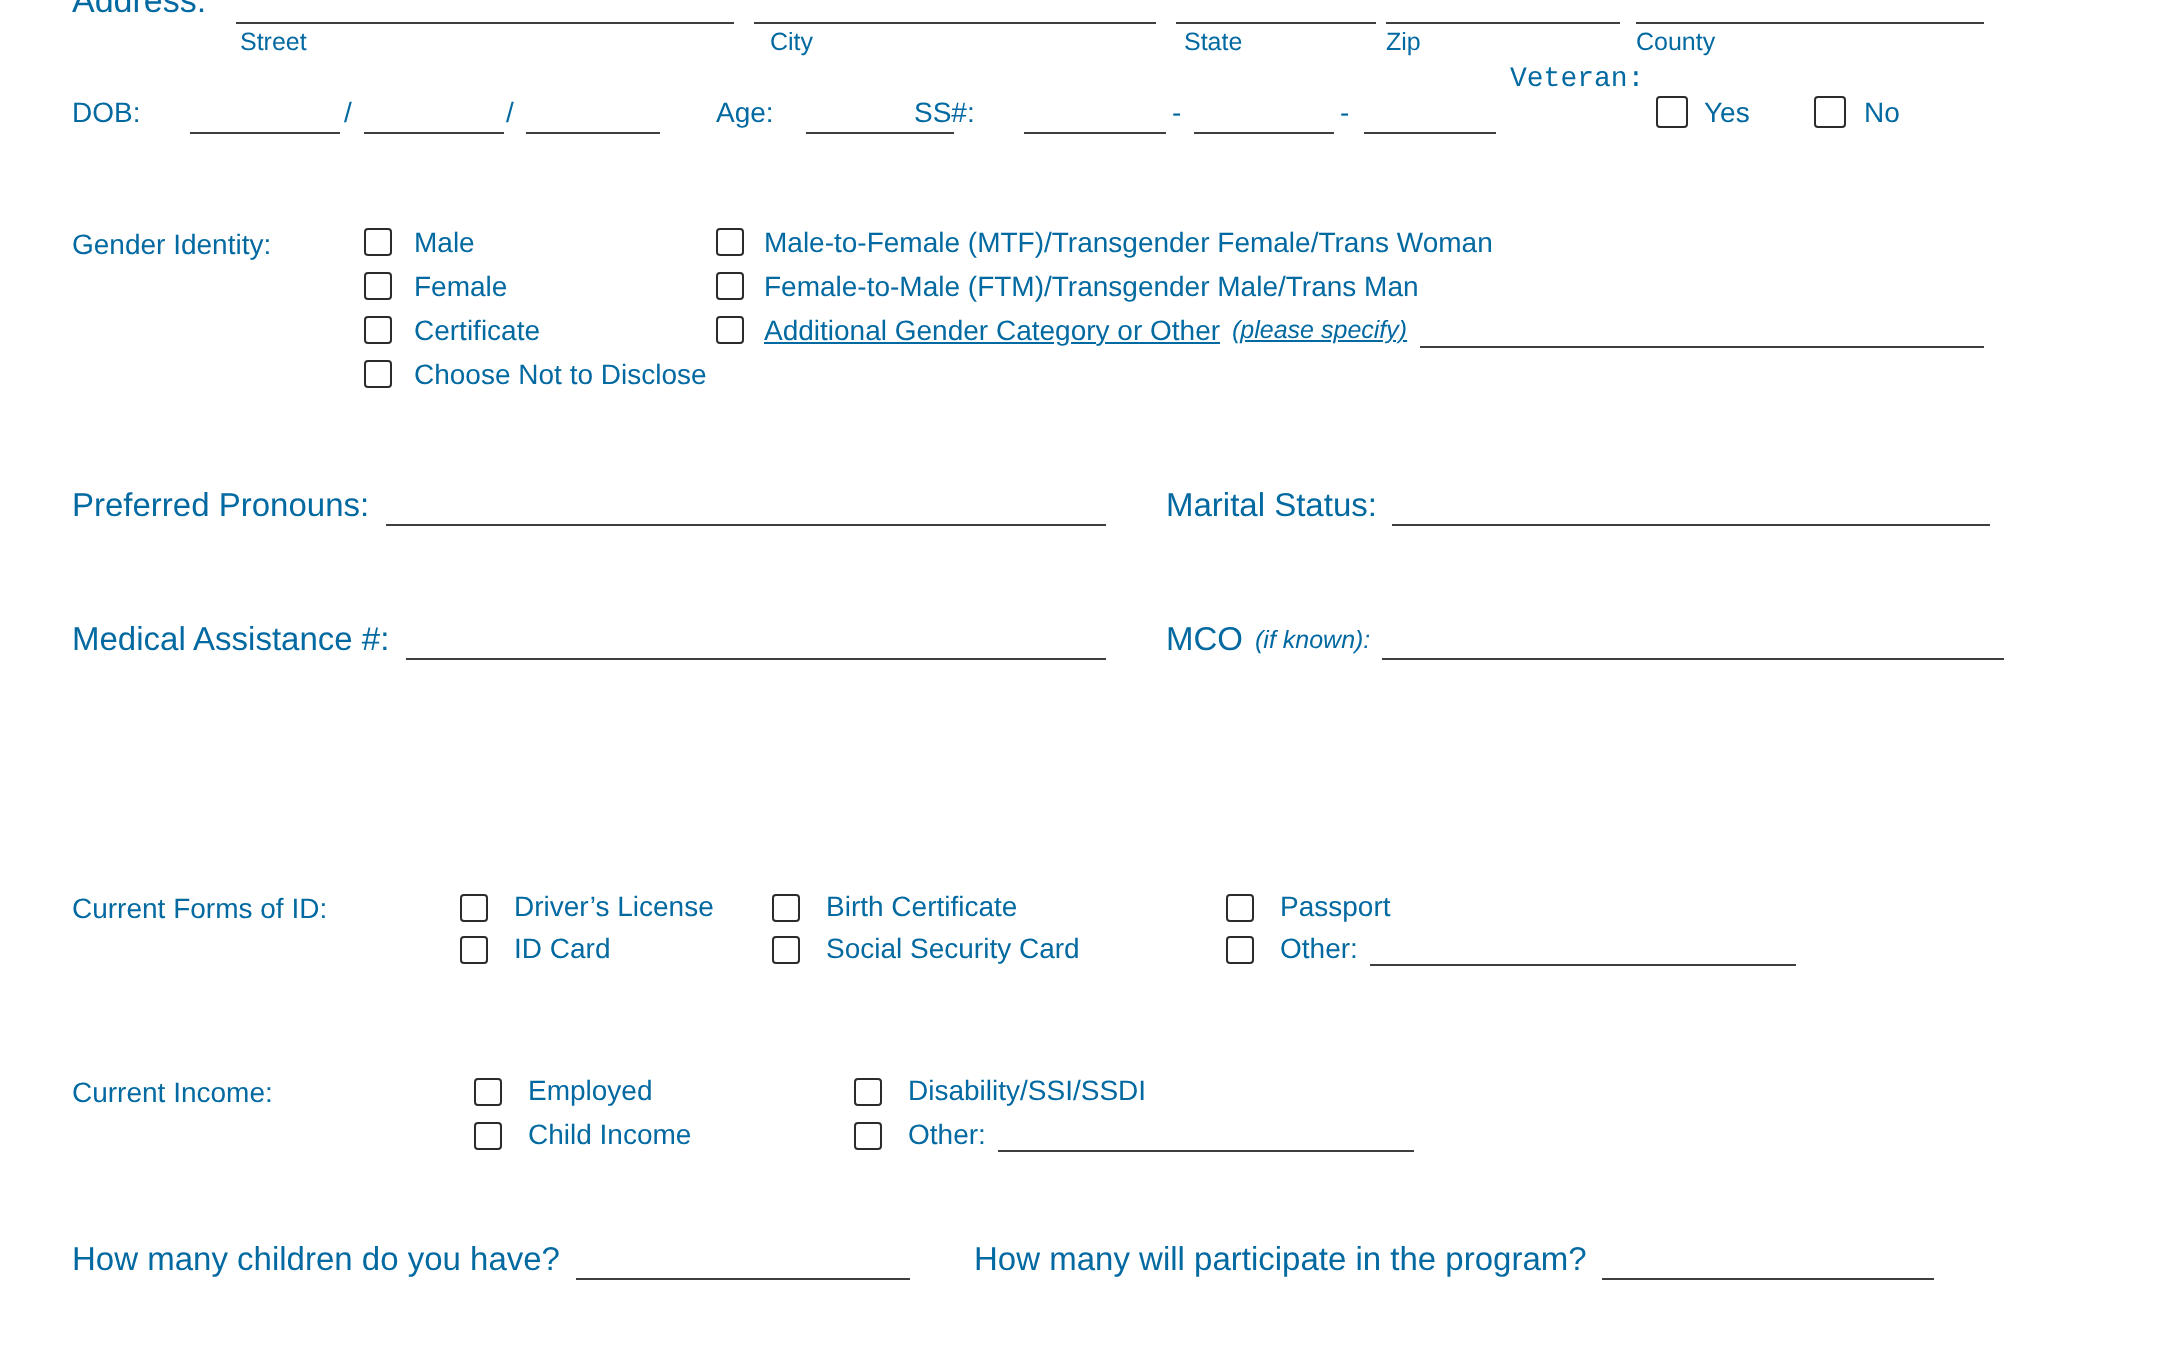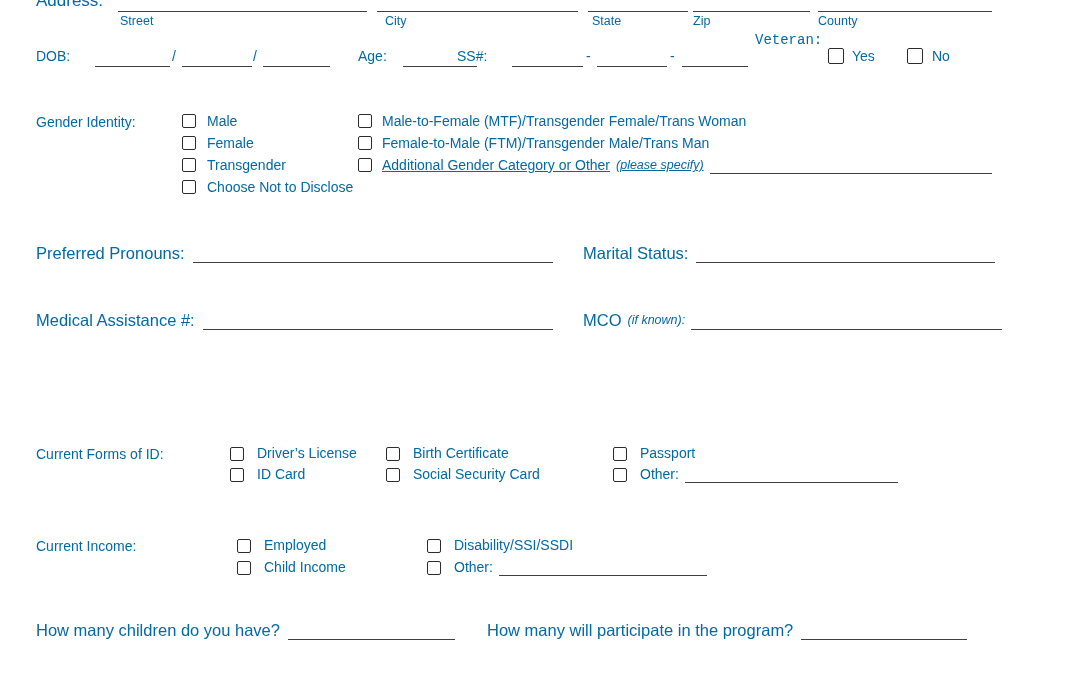--- a/index.html
+++ b/index.html
@@ -68,21 +68,21 @@
   <span class="cb cbv" style="left:907px; top:48px;"></span>
   <span class="abs t16" style="left:932px; top:46px;">No</span>
 
   <span class="abs t16" style="left:36px; top:112px;">Gender Identity:</span>
 
   <span class="cb" style="left:182px; top:114px;"></span>
   <span class="abs t14" style="left:207px; top:113px;">Male</span>
   <span class="cb" style="left:182px; top:136px;"></span>
   <span class="abs t14" style="left:207px; top:135px;">Female</span>
   <span class="cb" style="left:182px; top:158px;"></span>
-  <span class="abs t14" style="left:207px; top:157px;">Transgender</span>
+  <span class="abs t14" style="left:207px; top:157px;">Certificate</span>
   <span class="cb" style="left:182px; top:180px;"></span>
   <span class="abs t14" style="left:207px; top:179px;">Choose Not to Disclose</span>
 
   <span class="cb" style="left:358px; top:114px;"></span>
   <span class="abs t14" style="left:382px; top:113px;">Male-to-Female (MTF)/Transgender Female/Trans Woman</span>
   <span class="cb" style="left:358px; top:136px;"></span>
   <span class="abs t14" style="left:382px; top:135px;">Female-to-Male (FTM)/Transgender Male/Trans Man</span>
   <span class="cb" style="left:358px; top:158px;"></span>
   <div class="row row14" style="left:382px; top:157px; width:610px;text-decoration:underline;">
     <span>Additional Gender Category or Other</span>

